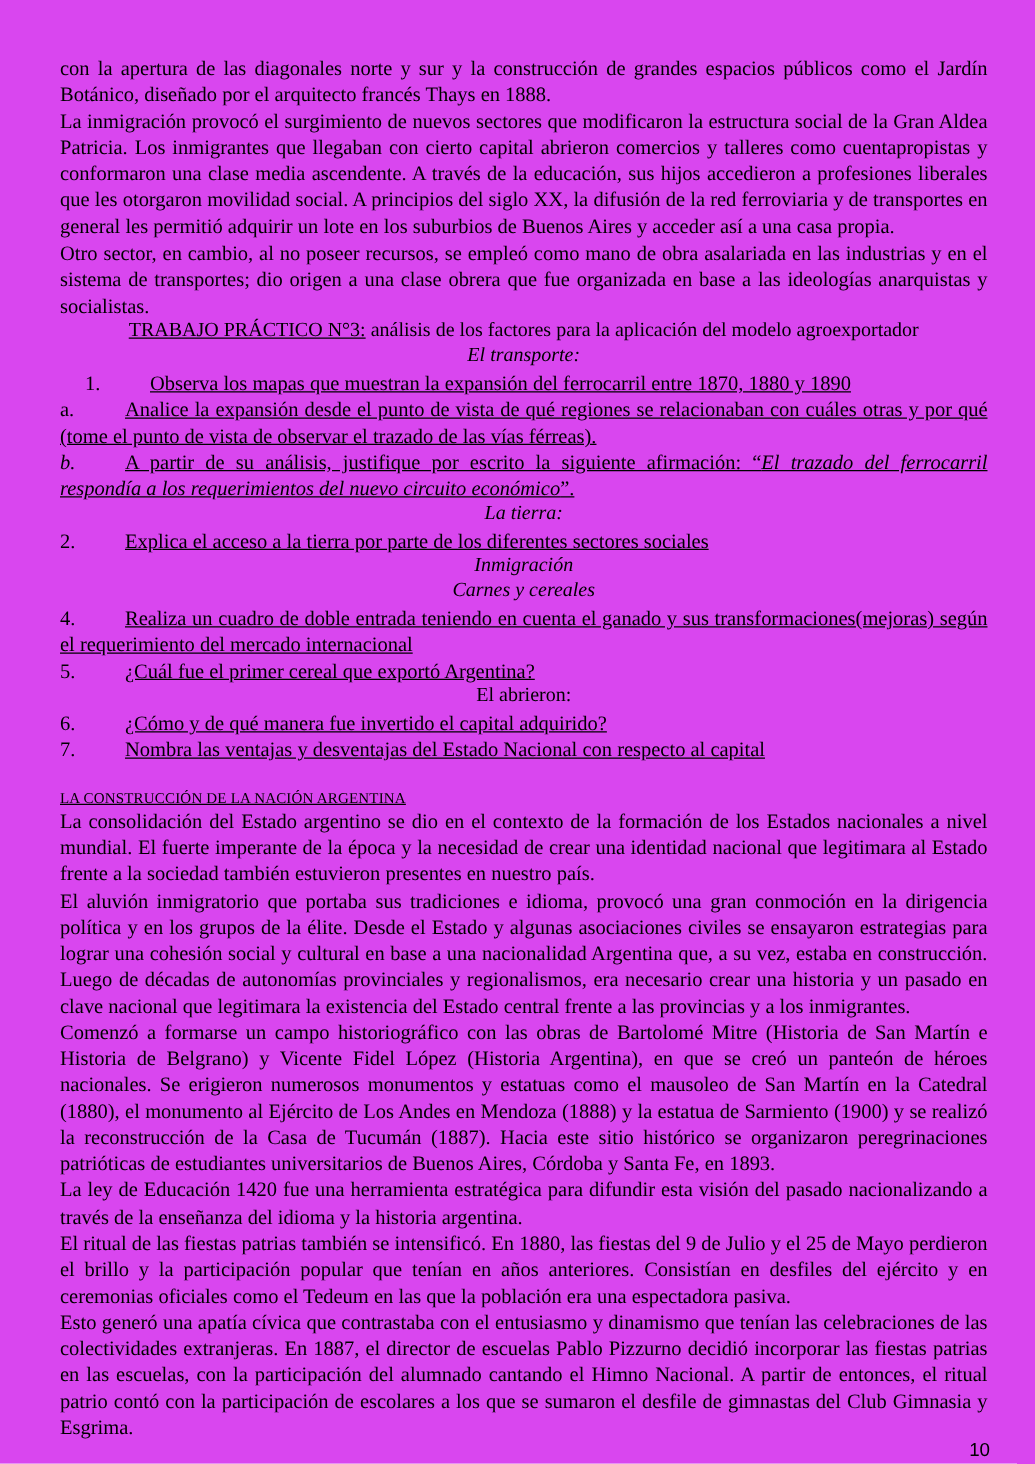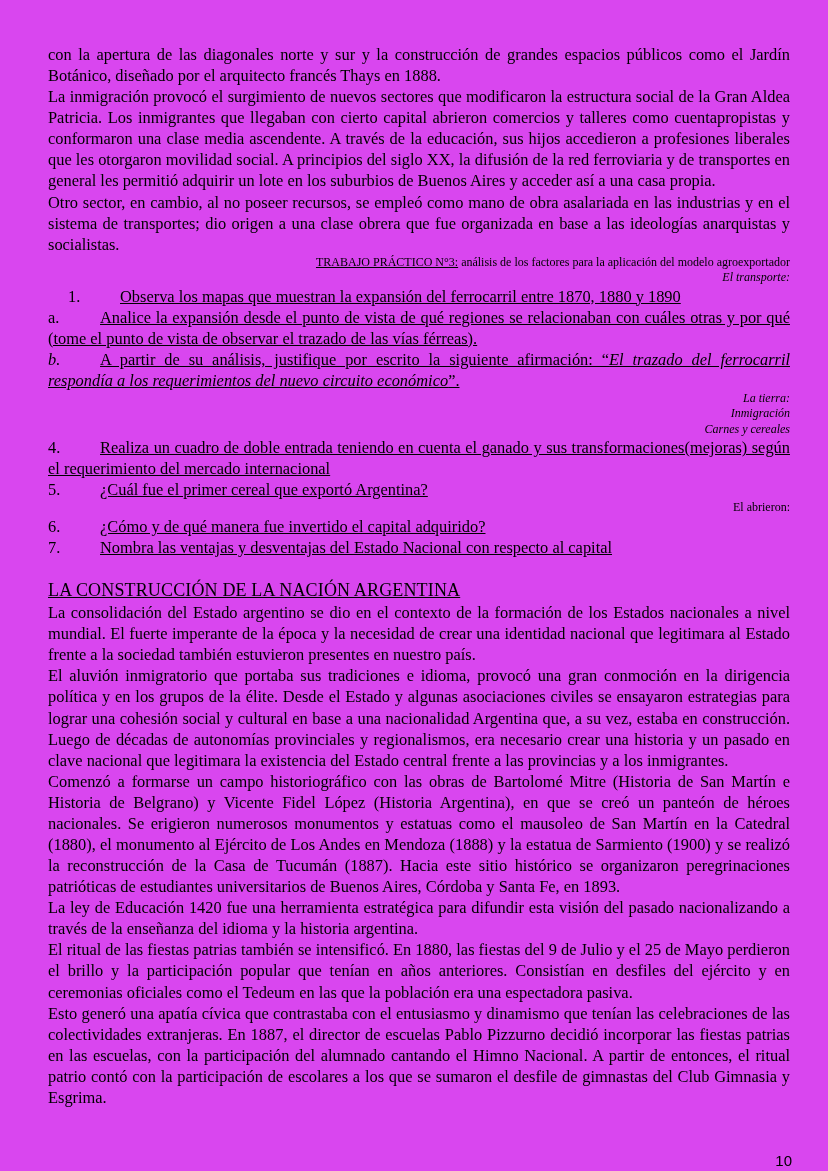--- a/index.html
+++ b/index.html
@@ -33,30 +33,30 @@
     line-height: 1.285;
     text-align: justify;
     text-justify: inter-word;
     hyphens: none;
   }
   .ital {
     font-style: italic;
   }
   .section-title {
     margin: 0;
-    font-size: 12px;
+    font-size: 16px;
     line-height: 1.285;
-    text-align: right;
+    text-align: center;
   }
   .section-title .u {
     text-decoration: underline;
   }
   .big-head {
     margin: 0;
-    font-size: 18px;
+    font-size: 12px;
     line-height: 1.285;
     text-align: left;
     letter-spacing: 0.15px;
   }
   .big-head .u {
     text-decoration: underline;
   }
   .gap {
     height: 21px;
   }
@@ -96,20 +96,21 @@
     <p class="para">Otro sector, en cambio, al no poseer recursos, se empleó como mano de obra asalariada en las industrias y en el sistema de transportes; dio origen a una clase obrera que fue organizada en base a las ideologías anarquistas y socialistas.</p>
 
     <p class="section-title"><span class="u">TRABAJO PRÁCTICO N°3:</span><span> análisis de los factores para la aplicación del modelo agroexportador</span></p>
 
     <p class="section-title ital">El transporte:</p>
     <p class="item"><span class="marker deep">1.</span><span>Observa los mapas que muestran la expansión del ferrocarril entre 1870, 1880 y 1890</span></p>
     <p class="item"><span class="marker">a.</span><span>Analice la expansión desde el punto de vista de qué regiones se relacionaban con cuáles otras y por qué (tome el punto de vista de observar el trazado de las vías férreas).</span></p>
     <p class="item"><span class="marker ital">b.</span><span>A partir de su análisis, justifique por escrito la siguiente afirmación: “</span><span class="ital">El trazado del ferrocarril respondía a los requerimientos del nuevo circuito económico</span><span>”.</span></p>
 
     <p class="section-title ital">La tierra:</p>
+    <p class="item"><span class="marker">2.</span><span>Explica el acceso a la tierra por parte de los diferentes sectores sociales</span></p>
 
     <p class="section-title ital">Inmigración</p>
 
     <p class="section-title ital">Carnes y cereales</p>
     <p class="item"><span class="marker">4.</span><span>Realiza un cuadro de doble entrada teniendo en cuenta el ganado y sus transformaciones(mejoras)  según el requerimiento del mercado internacional</span></p>
     <p class="item"><span class="marker">5.</span><span>¿Cuál fue el primer cereal que exportó Argentina?</span></p>
 
     <p class="section-title">El abrieron:</p>
     <p class="item"><span class="marker">6.</span><span>¿Cómo y de qué manera fue invertido el capital adquirido?</span></p>
     <p class="item"><span class="marker">7.</span><span>Nombra las ventajas y desventajas del  Estado Nacional con respecto al capital</span></p>

